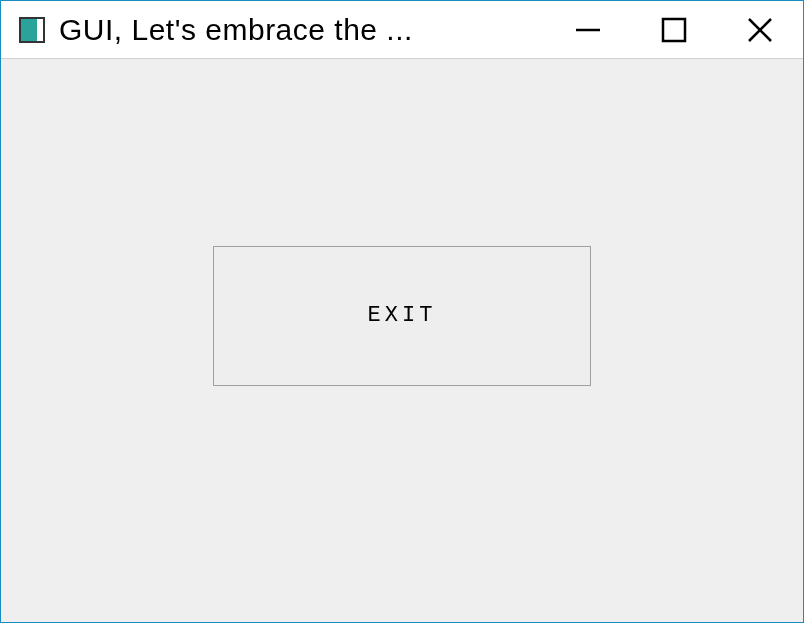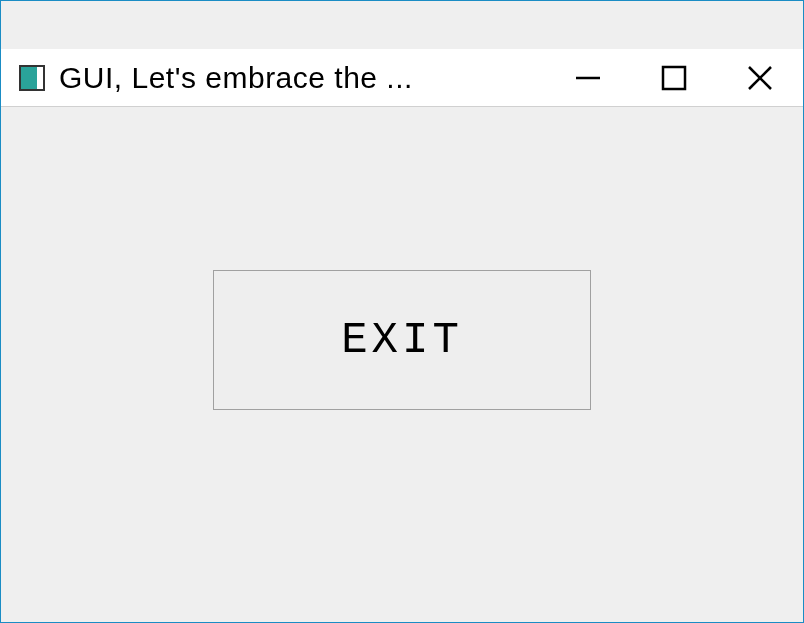--- a/index.html
+++ b/index.html
@@ -21,21 +21,20 @@
       display: flex;
       flex-direction: column;
       background: #efefef;
     }
     .titlebar {
       height: 58px;
       background: #ffffff;
       display: flex;
       align-items: center;
       border-bottom: 1px solid #d0d0d0;
-      margin-top: 48px;
     }
     .app-icon {
       width: 26px;
       height: 26px;
       margin-left: 18px;
       border: 2px solid #333333;
       background: #2aa39a;
       display: flex;
       align-items: center;
       justify-content: flex-end;
@@ -88,21 +87,21 @@
     }
     .exit-button {
       width: 378px;
       height: 140px;
       background: #eeeeee;
       border: 1px solid #a0a0a0;
       display: flex;
       align-items: center;
       justify-content: center;
       font-family: "Courier New", monospace;
-      font-size: 44px;
+      font-size: 22px;
       letter-spacing: 4px;
       color: #000000;
       cursor: default;
     }
   </style>
 </head>
 <body>
 
 <div class="window">
 

